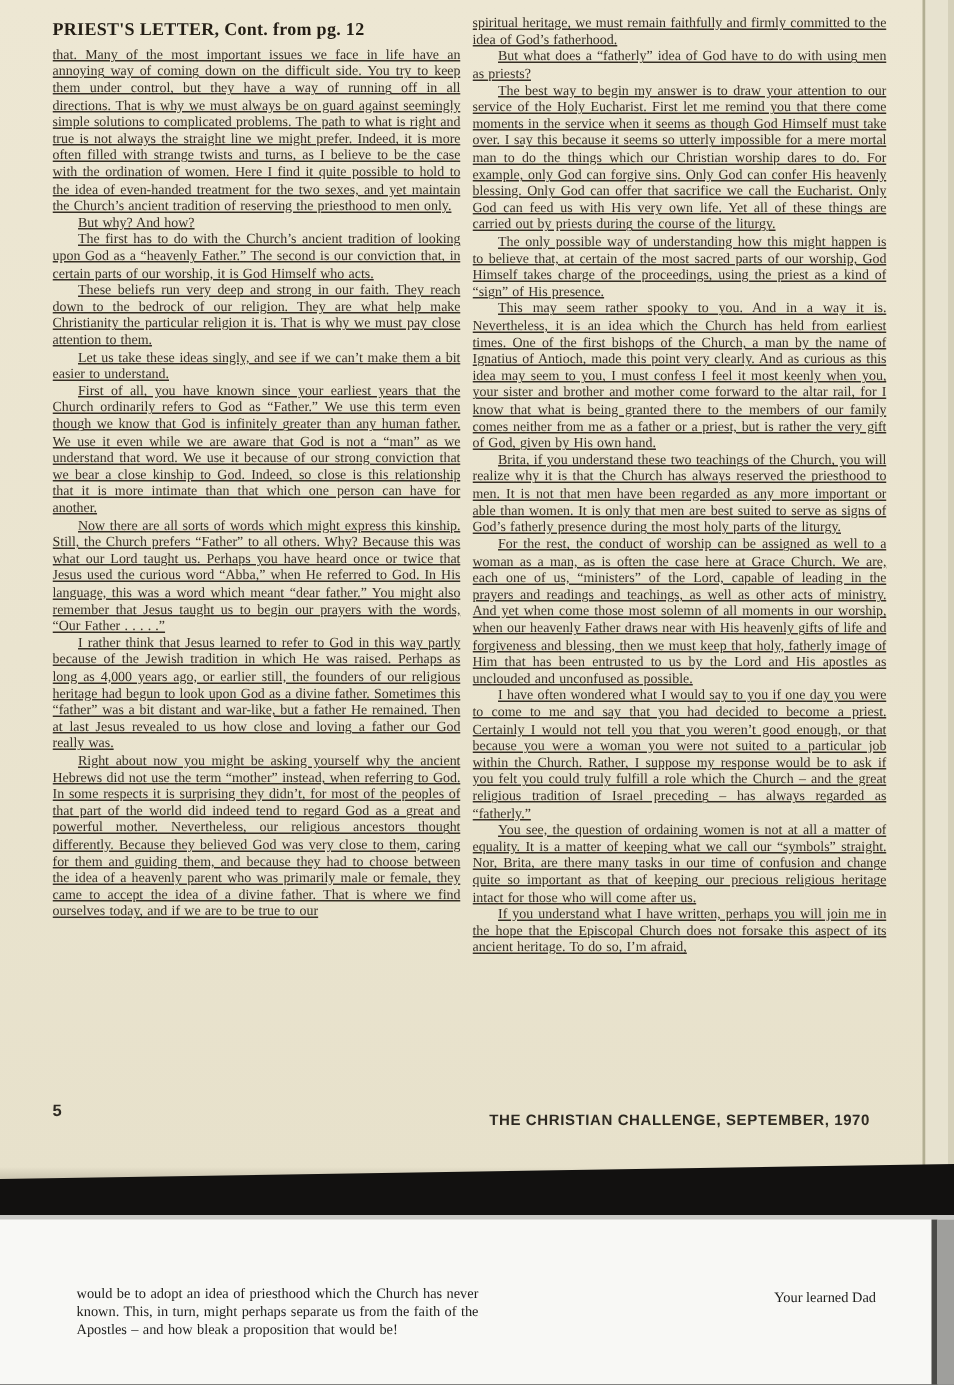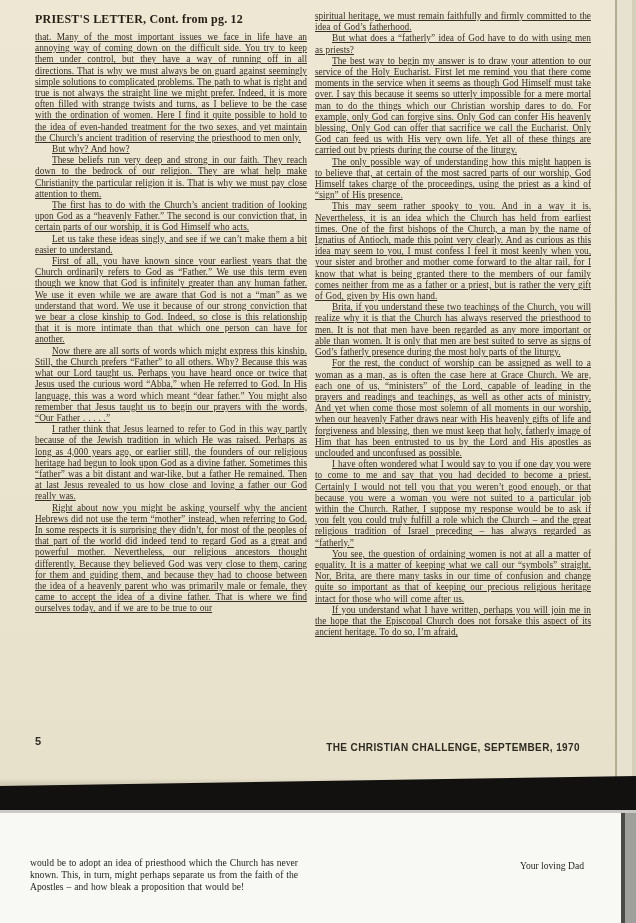--- a/index.html
+++ b/index.html
@@ -47,40 +47,40 @@
   }
   
   .next-page{
     position:absolute;left:0;top:810px;width:636px;height:113px;
     background:#f8f8f5;border-top:3px solid #c9c9c6;z-index:2;color:#1e1e1c;
   }
   .next-page .np-col{position:absolute;top:44px;width:268px;overflow:hidden;}
   .next-page p{
     margin:0;font-size:9.6px;line-height:12.2px;text-align:justify;word-spacing:0.5px;
   }
-  .np-left{left:30px;}
+  .np-left{left:51px;}
   .np-right{left:322px;}
   .np-right p{text-indent:17px;}
   .signature{
     margin-top:3px;text-align:right;padding-right:6px;font-size:9.6px;line-height:12.2px;
   }
   .np-line{position:absolute;left:621px;top:0;width:4px;height:100%;background:#4a4a47;}
   .np-gray{position:absolute;left:625px;top:0;width:11px;height:100%;background:#9f9f9c;}
 </style>
 </head>
 <body>
 
 <div class="main-page">
   <div class="heading">PRIEST'S LETTER, Cont. from pg. 12</div>
 
   <div class="col col-left">
       <p>that. Many of the most important issues we face in life have an annoying way of coming down on the difficult side. You try to keep them under control, but they have a way of running off in all directions. That is why we must always be on guard against seemingly simple solutions to complicated problems. The path to what is right and true is not always the straight line we might prefer. Indeed, it is more often filled with strange twists and turns, as I believe to be the case with the ordination of women. Here I find it quite possible to hold to the idea of even-handed treatment for the two sexes, and yet maintain the Church’s ancient tradition of reserving the priesthood to men only.</p>
       <p>But why? And how?</p>
+      <p>The first has to do with the Church’s ancient tradition of looking upon God as a “heavenly Father.” The second is our conviction that, in certain parts of our worship, it is God Himself who acts.</p>
       <p>These beliefs run very deep and strong in our faith. They reach down to the bedrock of our religion. They are what help make Christianity the particular religion it is. That is why we must pay close attention to them.</p>
-      <p>The first has to do with the Church’s ancient tradition of looking upon God as a “heavenly Father.” The second is our conviction that, in certain parts of our worship, it is God Himself who acts.</p>
       <p>Let us take these ideas singly, and see if we can’t make them a bit easier to understand.</p>
       <p>First of all, you have known since your earliest years that the Church ordinarily refers to God as “Father.” We use this term even though we know that God is infinitely greater than any human father. We use it even while we are aware that God is not a “man” as we understand that word. We use it because of our strong conviction that we bear a close kinship to God. Indeed, so close is this relationship that it is more intimate than that which one person can have for another.</p>
       <p>Now there are all sorts of words which might express this kinship. Still, the Church prefers “Father” to all others. Why? Because this was what our Lord taught us. Perhaps you have heard once or twice that Jesus used the curious word “Abba,” when He referred to God. In His language, this was a word which meant “dear father.” You might also remember that Jesus taught us to begin our prayers with the words, “Our Father . . . . .”</p>
       <p>I rather think that Jesus learned to refer to God in this way partly because of the Jewish tradition in which He was raised. Perhaps as long as 4,000 years ago, or earlier still, the founders of our religious heritage had begun to look upon God as a divine father. Sometimes this “father” was a bit distant and war-like, but a father He remained. Then at last Jesus revealed to us how close and loving a father our God really was.</p>
       <p>Right about now you might be asking yourself why the ancient Hebrews did not use the term “mother” instead, when referring to God. In some respects it is surprising they didn’t, for most of the peoples of that part of the world did indeed tend to regard God as a great and powerful mother. Nevertheless, our religious ancestors thought differently. Because they believed God was very close to them, caring for them and guiding them, and because they had to choose between the idea of a heavenly parent who was primarily male or female, they came to accept the idea of a divine father. That is where we find ourselves today, and if we are to be true to our</p>
     </div>
 
   <div class="col col-right">
       <p>spiritual heritage, we must remain faithfully and firmly committed to the idea of God’s fatherhood.</p>
       <p>But what does a “fatherly” idea of God have to do with using men as priests?</p>
@@ -103,17 +103,17 @@
   <div class="bottom-shade"></div>
 </div>
 
 <div class="separator"></div>
 
 <div class="next-page">
   <div class="np-col np-left">
     <p>would be to adopt an idea of priesthood which the Church has never known. This, in turn, might perhaps separate us from the faith of the Apostles – and how bleak a proposition that would be!</p>
   </div>
   <div class="np-col np-right">
-    <div class="signature">Your loving Dad</div>
+    <div class="signature">Your learned Dad</div>
   </div>
   <div class="np-line"></div>
   <div class="np-gray"></div>
 </div>
 
 </body></html>

